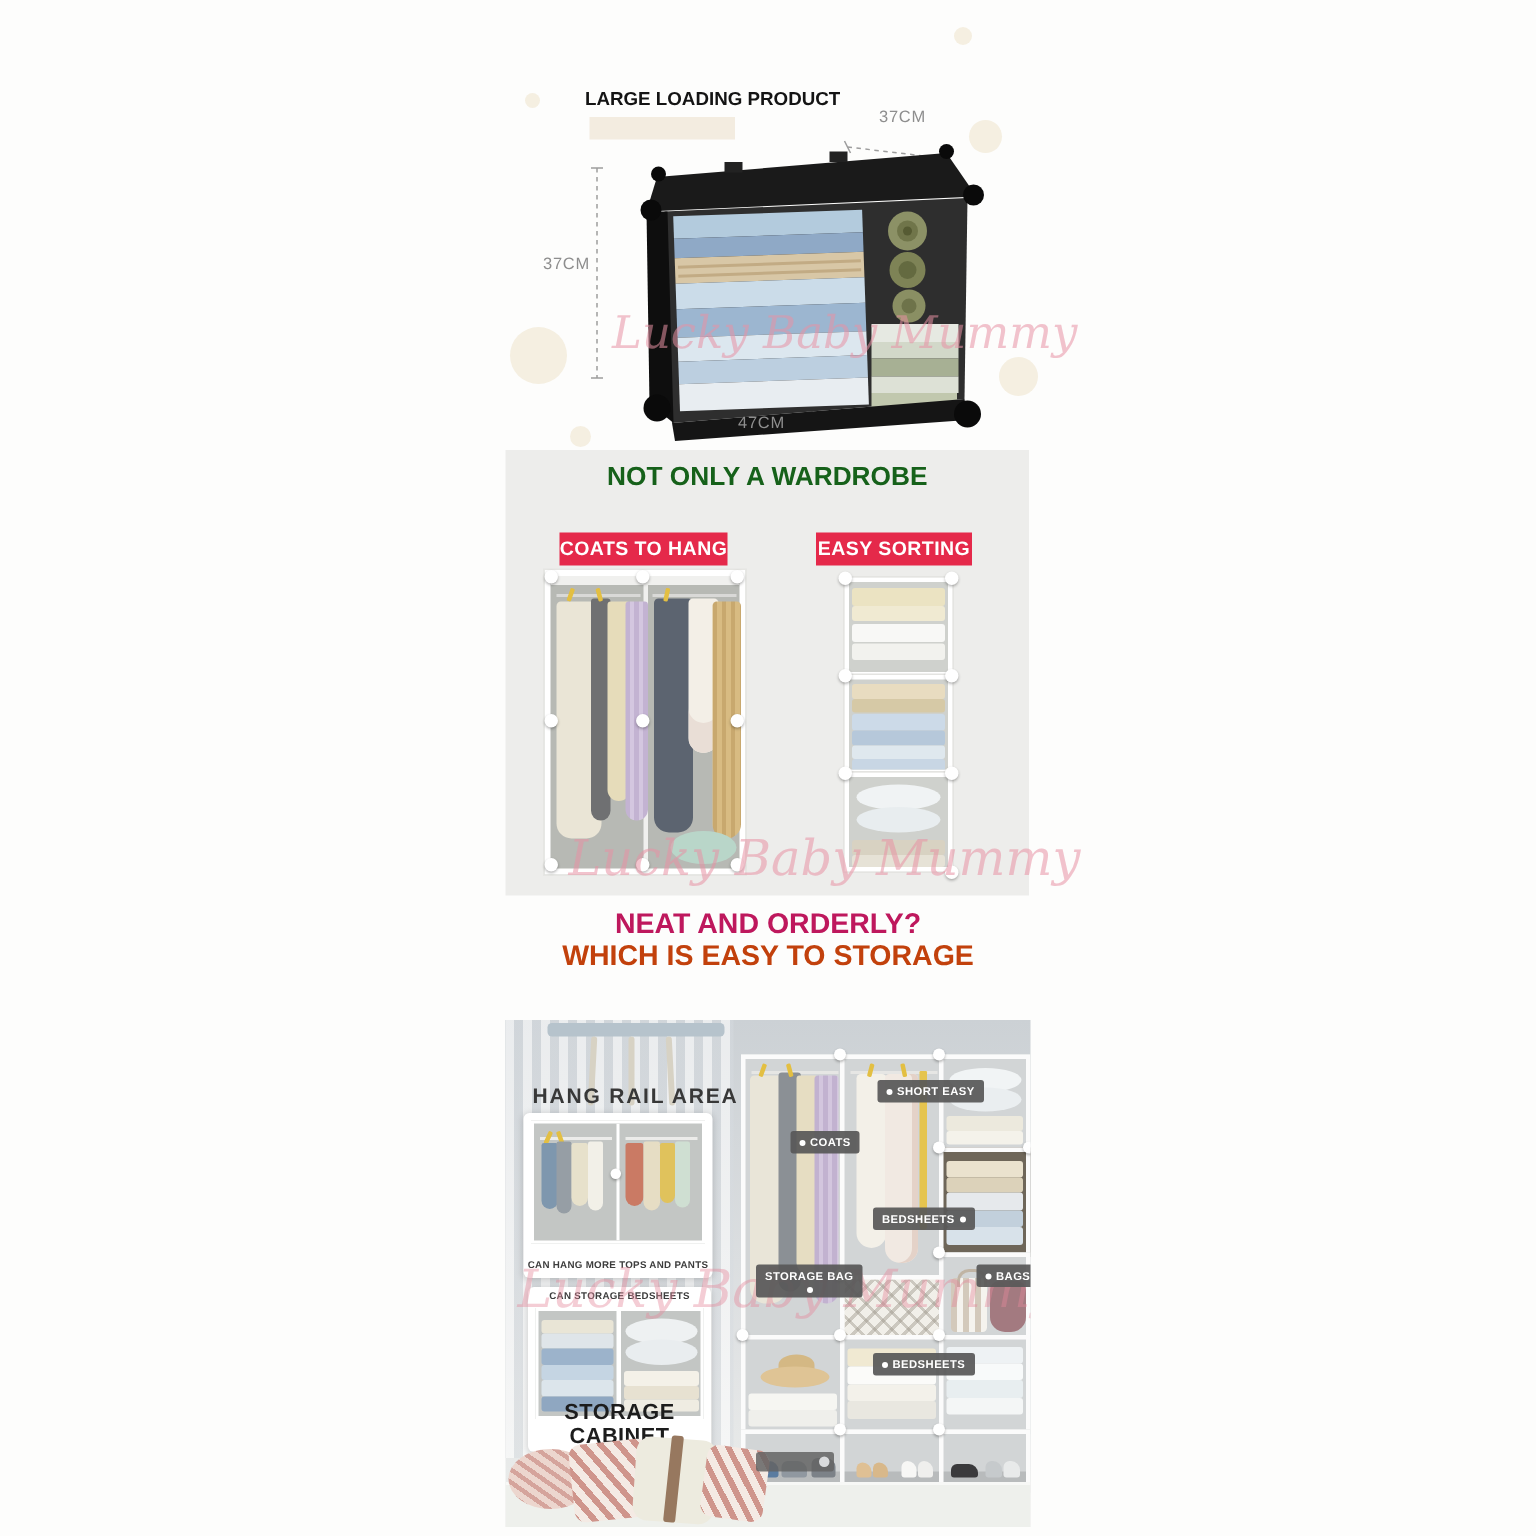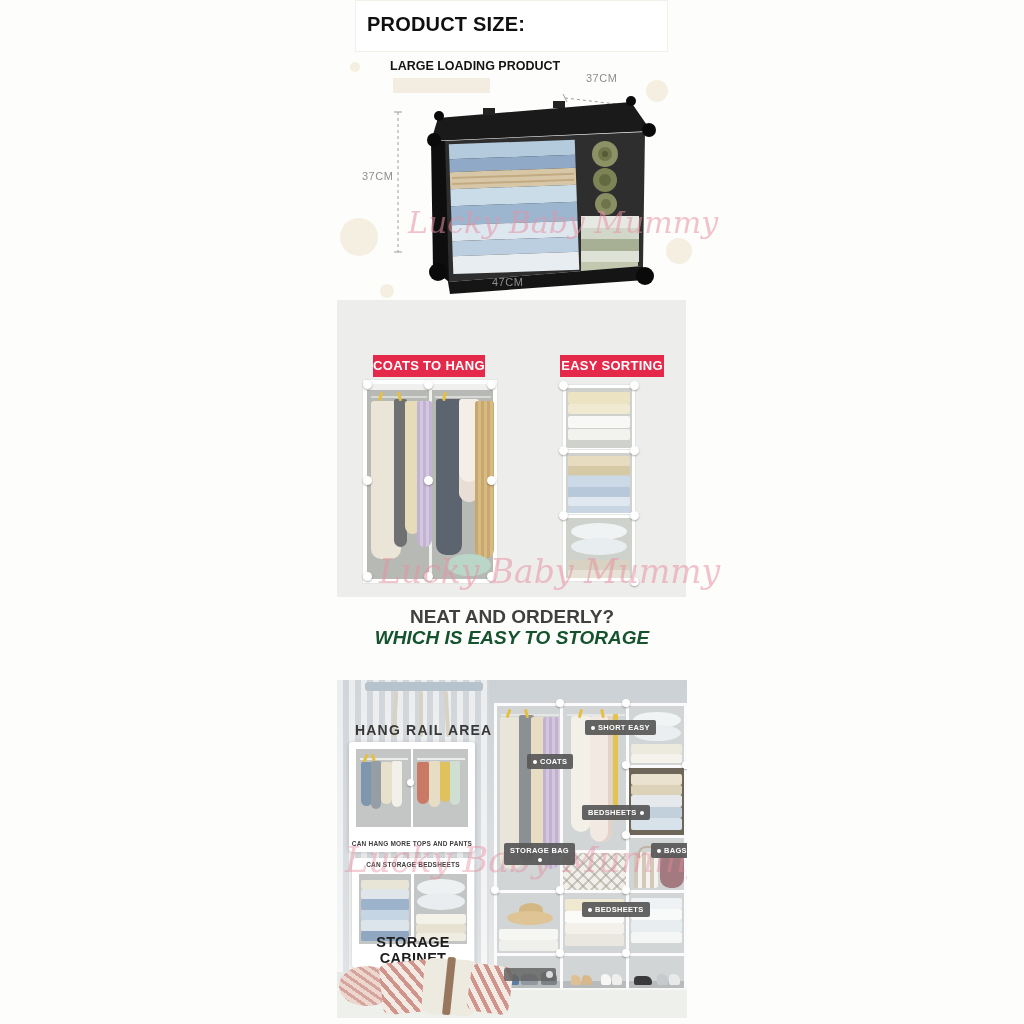--- a/index.html
+++ b/index.html
@@ -30,21 +30,21 @@
 
   
   .panel{position:absolute;left:337px;top:300px;width:349px;height:297px;background:#ededeb;}
   .h-green{position:absolute;left:0;top:7px;width:100%;text-align:center;font-size:17.5px;
            font-weight:bold;color:#16611a;}
   .h-red{position:absolute;left:0;top:26px;width:100%;text-align:center;font-size:17.5px;
          font-weight:bold;color:#e81c2c;}
   .badge{position:absolute;top:55px;height:22px;background:#e5294a;color:#fff;font-size:13px;
          font-weight:bold;text-align:center;line-height:22px;letter-spacing:.3px;}
   .badge-hang{left:36px;width:112px;}
-  .badge-sort{left:207px;width:104px;margin-left:16px;}
+  .badge-sort{left:207px;width:104px;}
 
   .mw{position:absolute;left:26px;top:80px;width:134px;height:203px;background:#b7b9b4;
       border:4px solid #fff;box-sizing:border-box;box-shadow:0 0 0 1px #e6e6e3;}
   .mw .topbar{position:absolute;left:0;top:0;width:100%;height:6px;background:#f0f0ee;}
   .mw .divider{position:absolute;left:62px;top:0;width:3px;height:100%;background:#f0f0ee;}
   .mw .rod{position:absolute;left:4px;top:12px;width:56px;height:2px;background:#d9d9d7;}
   .mw .rod2{position:absolute;left:68px;top:12px;width:56px;height:2px;background:#d9d9d7;}
   .garment{position:absolute;border-radius:3px 3px 10px 10px;}
   .hanger{position:absolute;width:3px;height:9px;background:#e3bf42;border-radius:1px;}
   .ball{position:absolute;width:9px;height:9px;border-radius:50%;background:#fff;
@@ -52,23 +52,23 @@
   .pillow{position:absolute;border-radius:50%;}
 
   .ms{position:absolute;left:226px;top:85px;width:72px;height:196px;}
   .ms .cube{position:absolute;left:0;width:72px;height:66px;background:#cfd1cd;border:3px solid #fff;
             box-sizing:border-box;overflow:hidden;box-shadow:0 0 0 1px #e4e4e1;}
   .band{position:absolute;left:2px;right:2px;border-radius:2px;}
 
   
   .neat{position:absolute;left:262px;top:606px;width:500px;text-align:center;}
   .neat div{font-weight:bold;font-size:19px;line-height:21px;}
-  .n1{color:#404040;}
+  .n1{color:#be185d;}
   .n2{color:#942a22;}
-  .n3{color:#14532d;font-style:italic;}
+  .n3{color:#c2410c;}
 
   
   .scene{position:absolute;left:337px;top:680px;width:350px;height:338px;overflow:hidden;
          background:linear-gradient(#ccd1d5,#e2e4e5 70%,#eceeec);}
   .curtain{position:absolute;left:0;top:0;width:152px;height:292px;
            background:repeating-linear-gradient(90deg,rgba(255,255,255,.6) 0 6px,rgba(214,219,224,.45) 6px 12px);}
   .shelf{position:absolute;left:28px;top:2px;width:118px;height:9px;background:#b6c3cc;border-radius:3px;}
   .rope{position:absolute;top:11px;width:4px;height:46px;background:#d7d2c4;border-radius:2px;}
   .hang-title{position:absolute;left:18px;top:42px;font-size:14px;font-weight:bold;color:#383838;
               letter-spacing:1.2px;}
@@ -120,23 +120,20 @@
 
 <div class="canvas">
 
   <i class="decor-dot" style="left:340px;top:218px;width:38px;height:38px;"></i>
   <i class="decor-dot" style="left:646px;top:80px;width:22px;height:22px;"></i>
   <i class="decor-dot" style="left:666px;top:238px;width:26px;height:26px;"></i>
   <i class="decor-dot" style="left:380px;top:284px;width:14px;height:14px;"></i>
   <i class="decor-dot" style="left:636px;top:18px;width:12px;height:12px;"></i>
   <i class="decor-dot" style="left:350px;top:62px;width:10px;height:10px;"></i>
 
-  <div class="header-box">
-    <span class="page-title">PRODUCT SIZE:</span>
-  </div>
   <span class="subtitle">LARGE LOADING PRODUCT</span>
   <div class="beige-strip"></div>
 
   <svg class="product-svg" viewBox="0 0 270 212">
 
     <g stroke="#9d9d9d" stroke-width="1" stroke-dasharray="3 3" fill="none">
       <line x1="172" y1="12" x2="240" y2="20"></line>
       <line x1="5" y1="26" x2="5" y2="166"></line>
       <line x1="62" y1="182" x2="190" y2="191"></line>
     </g>
@@ -191,20 +188,21 @@
       <circle cx="46" cy="30" r="5"></circle>
         <circle cx="238" cy="15" r="5"></circle>
     </g>
   </svg>
   <span class="dim dim-top">37CM</span>
   <span class="dim dim-side">37CM</span>
   <span class="dim dim-front">47CM</span>
   <span class="watermark wm1">Lucky Baby Mummy</span>
 
   <div class="panel">
+    <div class="h-green">NOT ONLY A WARDROBE</div>
     <div class="badge badge-hang">COATS TO HANG</div>
     <div class="badge badge-sort">EASY SORTING</div>
 
     <div class="mw">
       <div class="topbar"></div>
       <div class="divider"></div>
       <div class="rod"></div>
       <div class="rod2"></div>
       <div class="garment" style="left:4px;top:17px;width:30px;height:158px;background:#eae5d6;"></div>
       <div class="garment" style="left:27px;top:15px;width:13px;height:148px;background:#6f7072;"></div>

